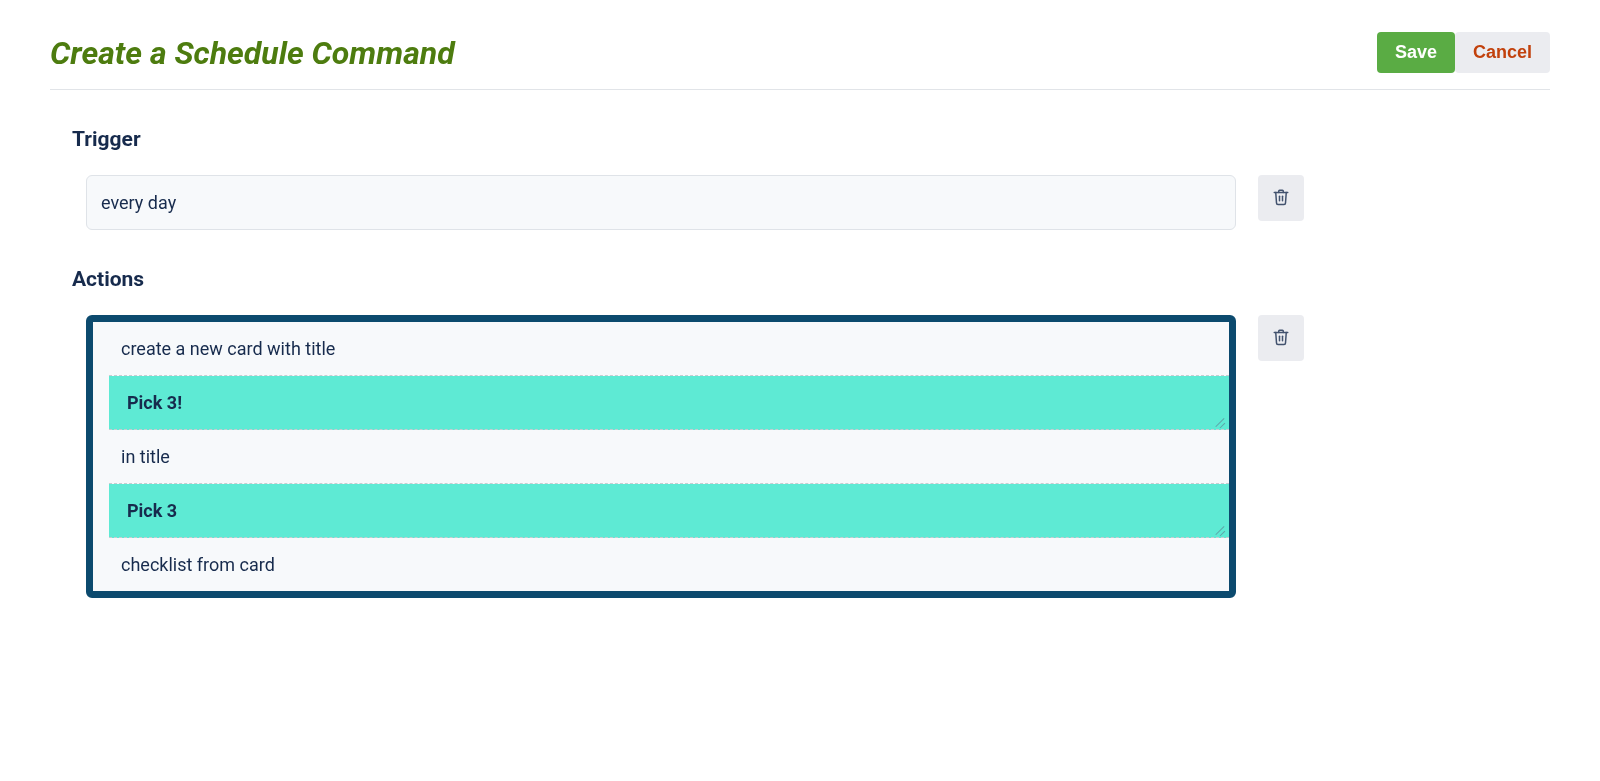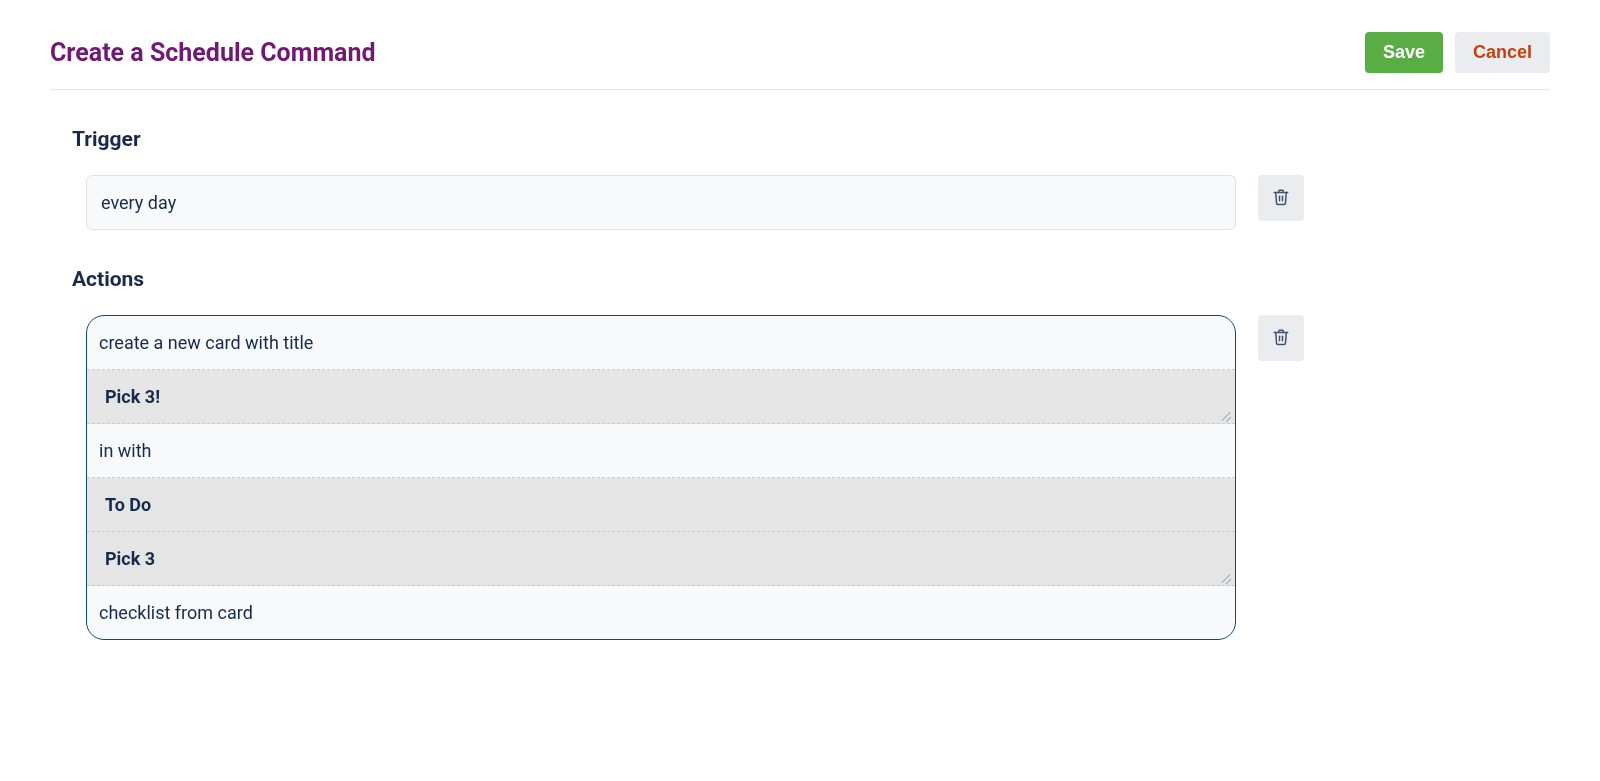--- a/index.html
+++ b/index.html
@@ -12,27 +12,28 @@
   }
   .header-row {
     display: flex;
     justify-content: space-between;
     align-items: center;
     padding-bottom: 16px;
     border-bottom: 1px solid #e1e4e8;
     margin-bottom: 20px;
   }
   .page-title {
-    font-size: 25px;
+    font-size: 32px;
     font-weight: 700;
-    color: #701a75;
+    color: #4d7c0f;
+    font-style: italic;
   }
   .header-buttons {
     display: flex;
-    gap: 12px;
+    gap: 0;
     margin-left: 19px;
   }
   .btn {
     font-size: 18px;
     font-weight: 700;
     padding: 10px 18px;
     border-radius: 4px;
     border: none;
     cursor: pointer;
   }
@@ -80,34 +81,35 @@
     display: flex;
     align-items: center;
     justify-content: center;
     cursor: pointer;
     color: #42526e;
   }
   .icon-btn svg { width: 18px; height: 18px; }
 
   .action-box {
     background: #f7f9fb;
-    border: 1px solid #0c4a6e;
-    border-radius: 18px;
+    border: 7px solid #0c4a6e;
+    border-radius: 6px;
     overflow: hidden;
+    padding-left: 16px;
   }
   .seg {
     padding: 16px 12px;
     font-size: 18px;
     color: #172b4d;
     border-bottom: 1px dashed #c7ccd1;
     position: relative;
   }
   .seg:last-child { border-bottom: none; }
   .seg.input-seg {
-    background: #e5e5e5;
+    background: #5eead4;
     font-weight: 700;
     padding: 16px 18px;
   }
   .seg.input-seg .resize-handle {
     position: absolute;
     right: 4px;
     bottom: 2px;
     width: 12px;
     height: 12px;
     opacity: 0.55;
@@ -162,24 +164,21 @@
 <div class="section">
   <div class="section-label">Actions</div>
   <div class="row" style="padding-left:14px;">
     <div class="row-main">
       <div class="action-box">
         <div class="seg">create a new card with title</div>
         <div class="seg input-seg">
           <span>Pick 3!</span>
           <span class="resize-handle"></span>
         </div>
-        <div class="seg">in with</div>
-        <div class="seg input-seg">
-          <span>To Do</span>
-        </div>
+        <div class="seg">in title</div>
         <div class="seg input-seg">
           <span>Pick 3</span>
           <span class="resize-handle"></span>
         </div>
         <div class="seg">checklist from card</div>
       </div>
     </div>
     <button class="icon-btn" aria-label="delete action">
       <span>
         <svg viewBox="0 0 24 24" fill="none" stroke="currentColor" stroke-width="2" stroke-linecap="round" stroke-linejoin="round">

